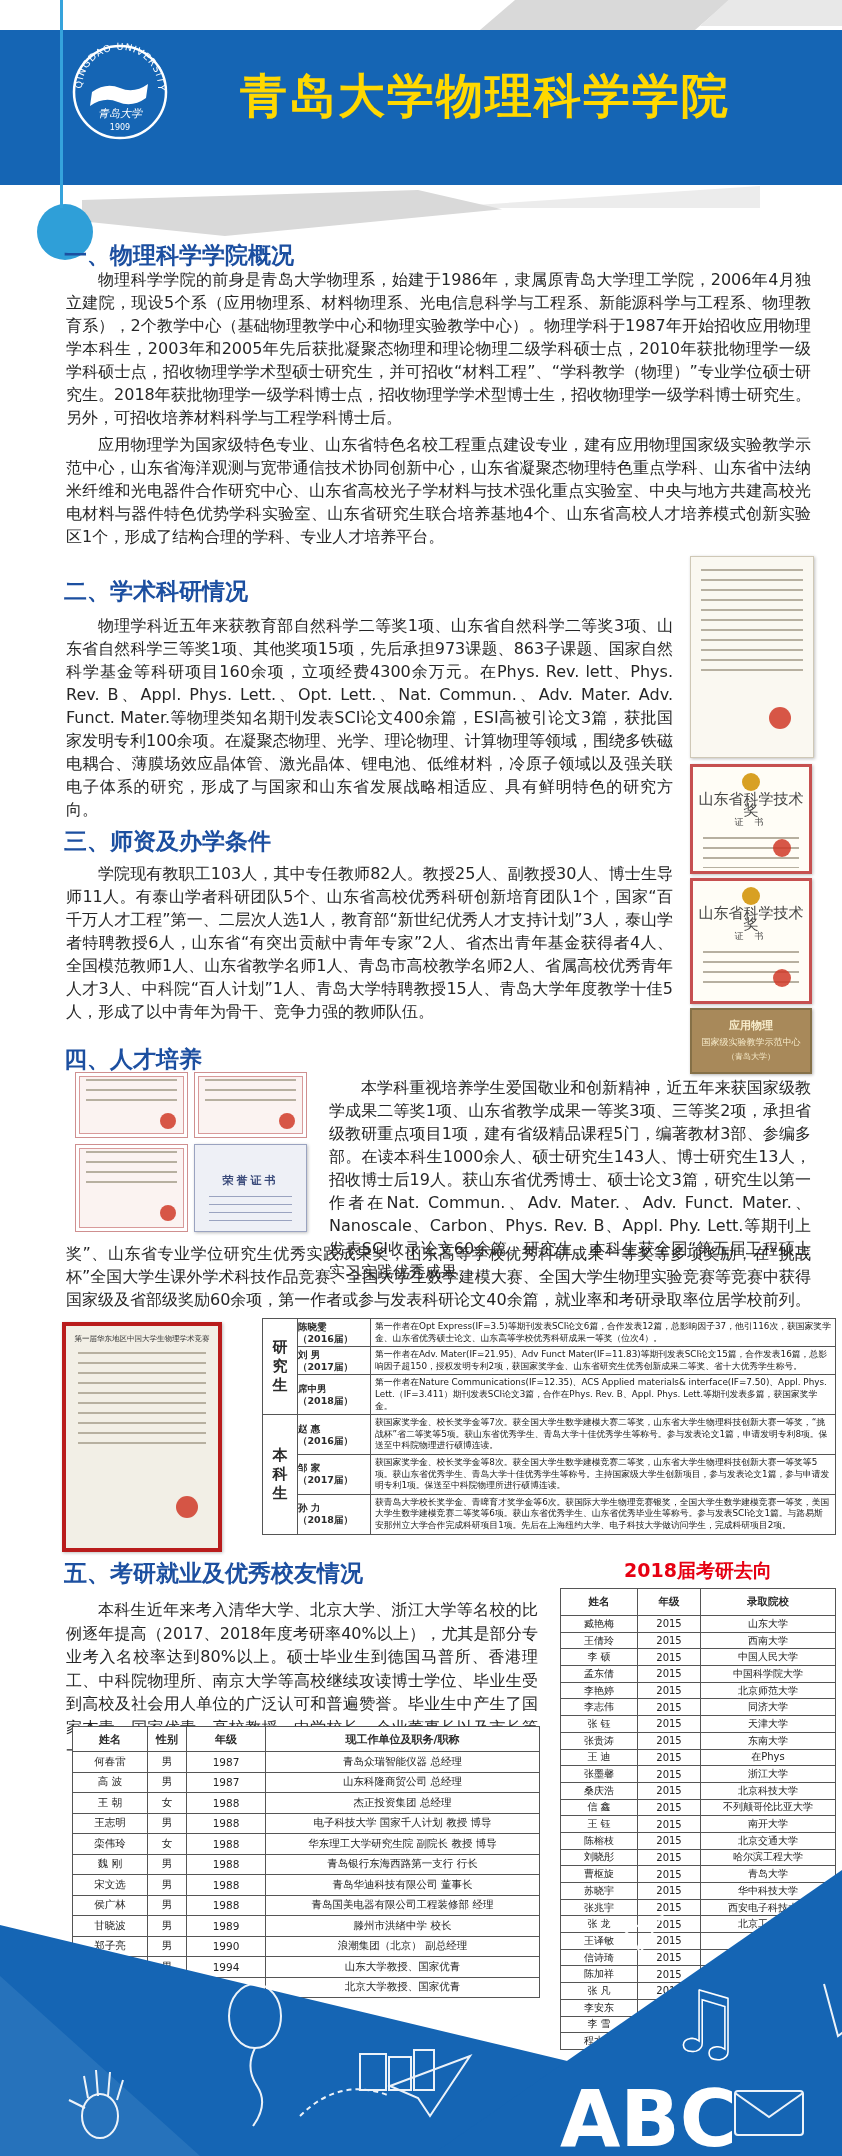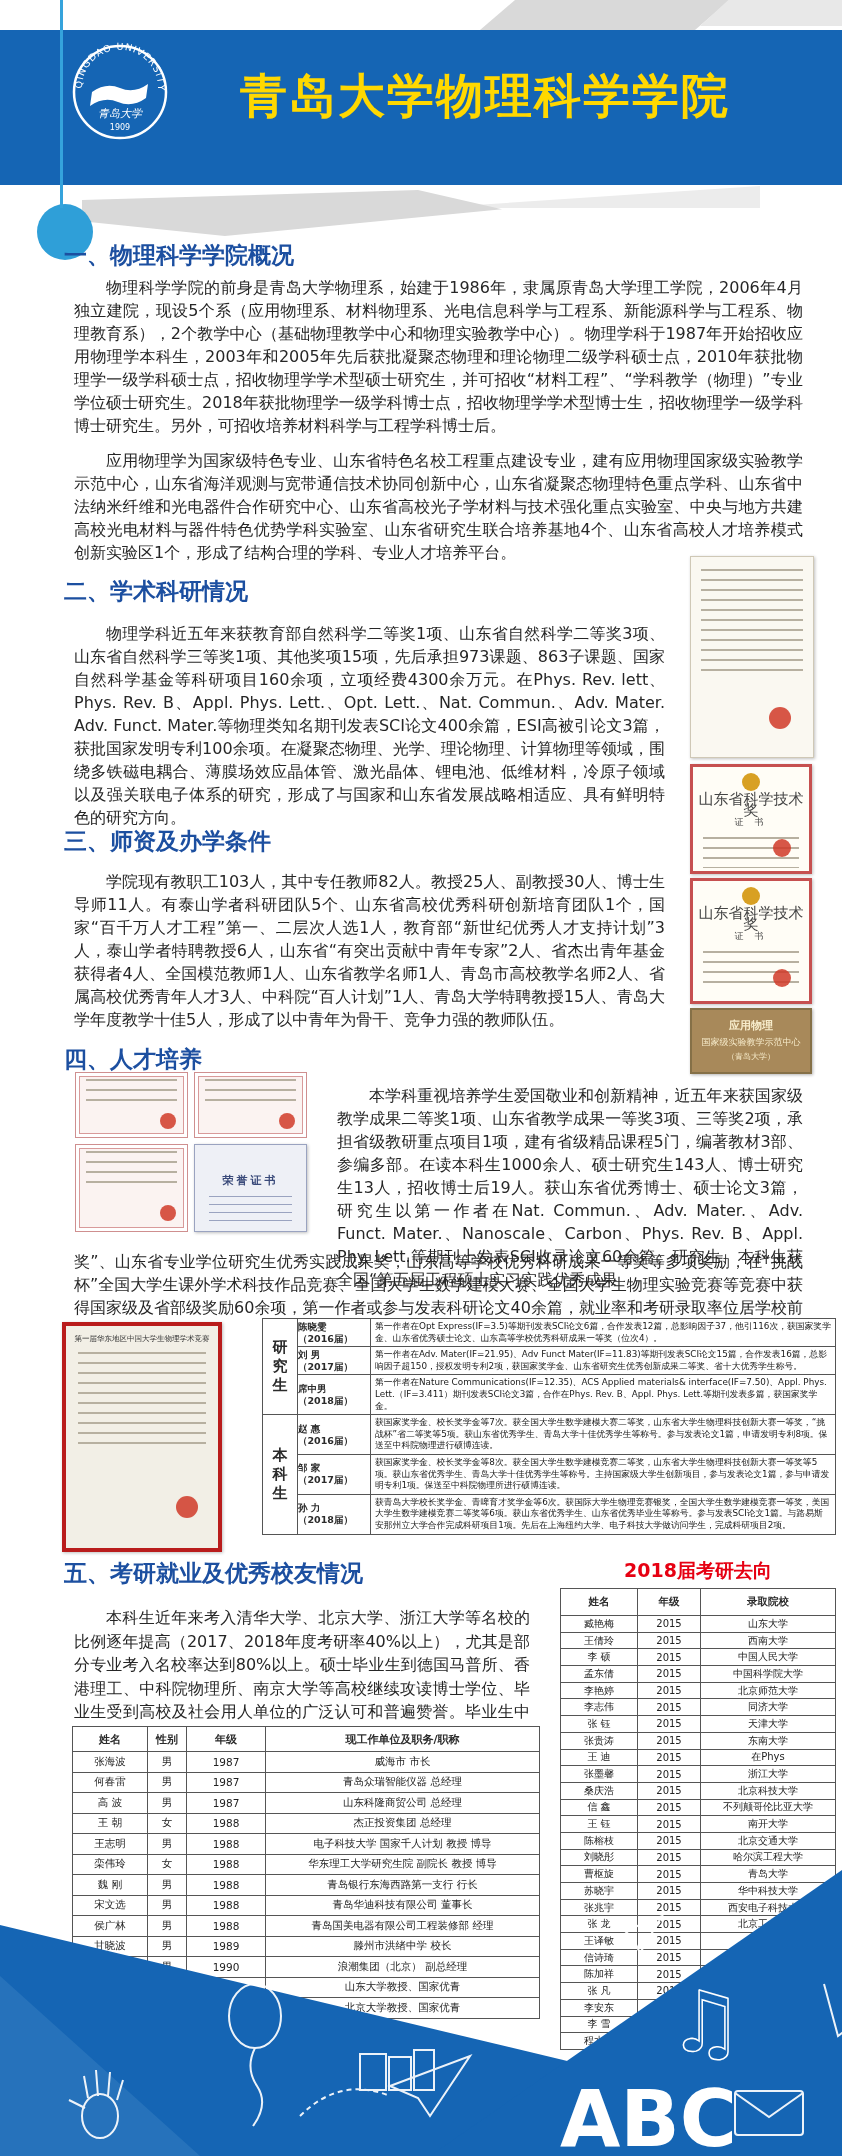--- a/index.html
+++ b/index.html
@@ -20,21 +20,21 @@
   .accent-line{position:absolute;left:60px;top:0;width:3px;height:208px;background:#35a3dc;z-index:3;}
   .accent-circle{position:absolute;left:37px;top:204px;width:56px;height:56px;border-radius:50%;
                  background:#2f9fd8;z-index:1;}
   .logo{position:absolute;left:70px;top:42px;width:100px;height:100px;z-index:2;}
   .main-title{position:absolute;left:175px;top:56px;width:620px;height:80px;line-height:80px;
               text-align:center;font-size:47px;font-weight:900;color:#ffd800;letter-spacing:2px;
               z-index:2;white-space:nowrap;}
   
   .sec-h{position:absolute;font-size:23px;font-weight:bold;color:#1c4fa0;z-index:2;white-space:nowrap;}
   .body-text{position:absolute;font-size:16px;line-height:23px;text-align:justify;color:#262626;}
-  .body-text p{margin:12px;text-indent:2em;}
+  .body-text p{margin:4px;text-indent:2em;}
   
   .cert{position:absolute;background:#faf8f1;border:1px solid #cfc8b6;box-shadow:1px 1px 3px rgba(0,0,0,.25);}
   .cert .tx{margin:12px 10px 0 10px;height:55%;
             background:repeating-linear-gradient(to bottom,#b7b0a0 0 2px,transparent 2px 10px);}
   .seal{position:absolute;width:22px;height:22px;border-radius:50%;background:#d03a28;opacity:.85;}
   .cert-red{background:#fffdf6;border:3px solid #c65050;}
   .emblem{width:18px;height:18px;border-radius:50%;background:#d8a023;margin:6px auto 3px;}
   .cert-red .ttl{font-size:15px;text-align:center;color:#444;line-height:11px;}
   .cert-red .sub{font-size:9px;text-align:center;color:#444;letter-spacing:4px;}
   .cert-red .tx{height:30%;margin-top:8px;}
@@ -381,26 +381,20 @@
   <table class="alumni-table" id="alumni-table">
     <thead>
         <tr>
           <th class="c0">姓名</th>
           <th class="c1">性别</th>
           <th class="c2">年级</th>
           <th class="c3">现工作单位及职务/职称</th>
         </tr>
       </thead>
       <tbody>
-        <tr>
-          <td class="c0">张海波</td>
-          <td class="c1">男</td>
-          <td class="c2">1987</td>
-          <td class="c3">威海市 市长</td>
-        </tr>
         <tr>
           <td class="c0">何春雷</td>
           <td class="c1">男</td>
           <td class="c2">1987</td>
           <td class="c3">青岛众瑞智能仪器 总经理</td>
         </tr>
         <tr>
           <td class="c0">高 波</td>
           <td class="c1">男</td>
           <td class="c2">1987</td>

